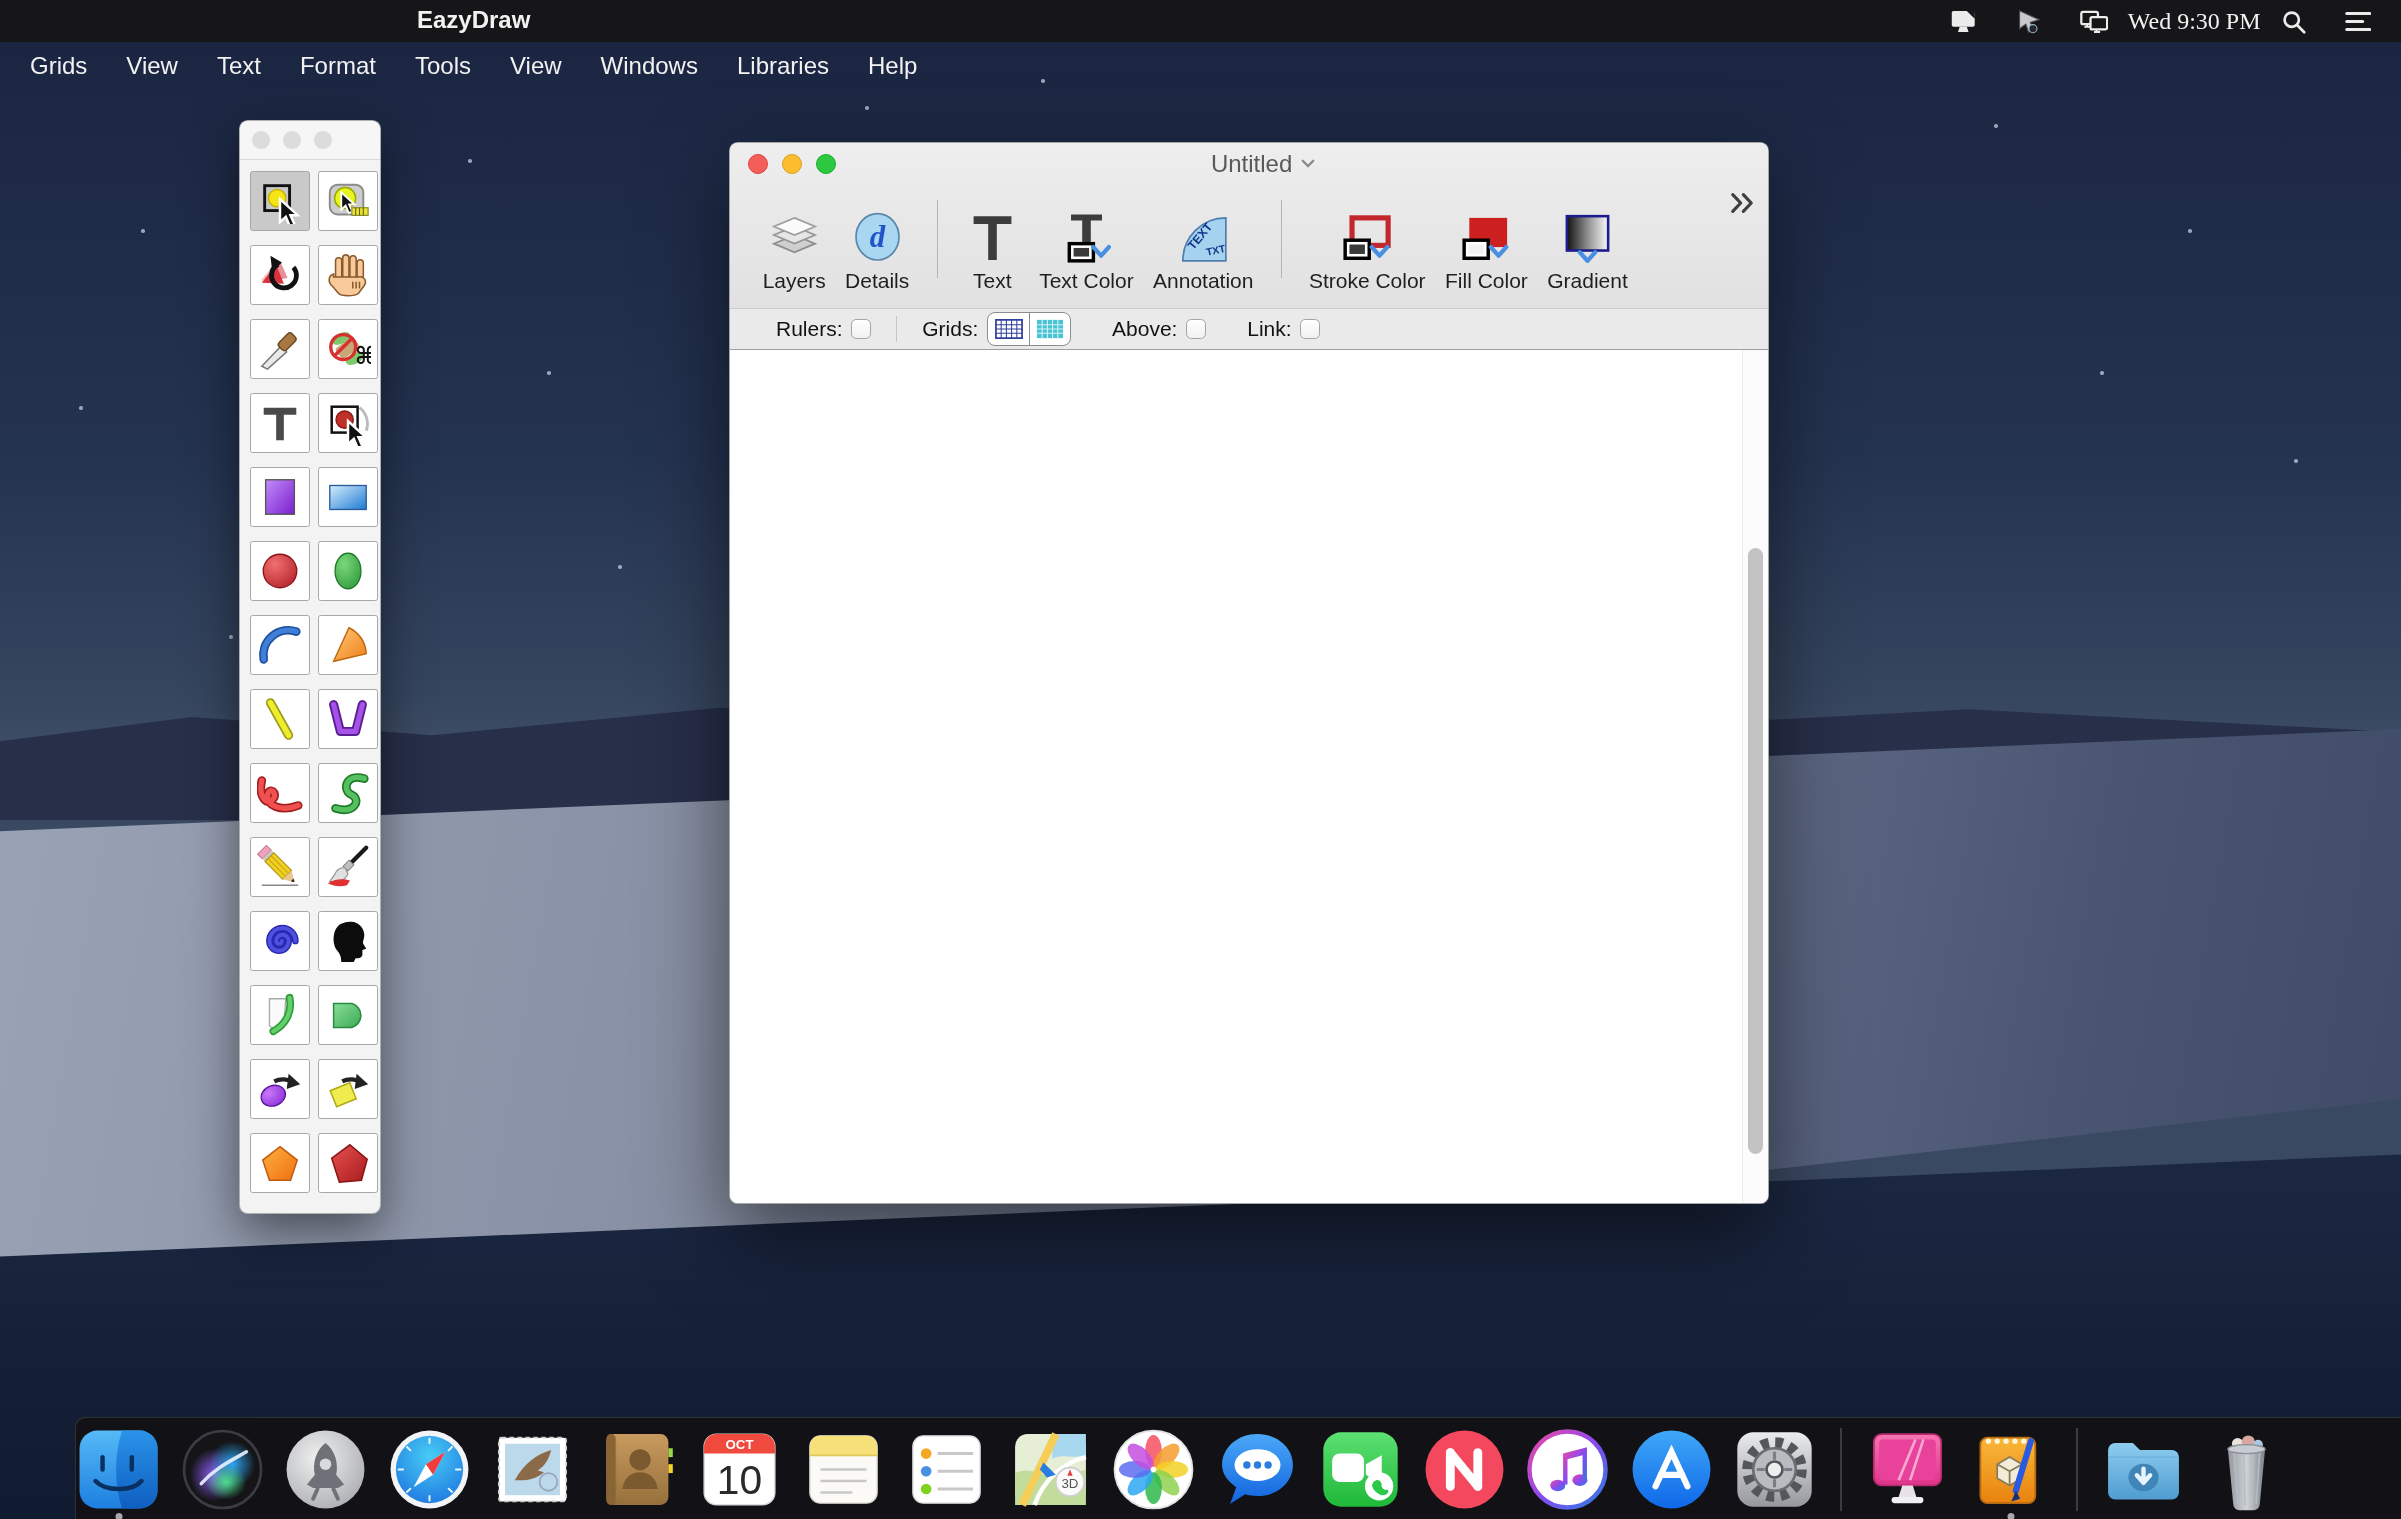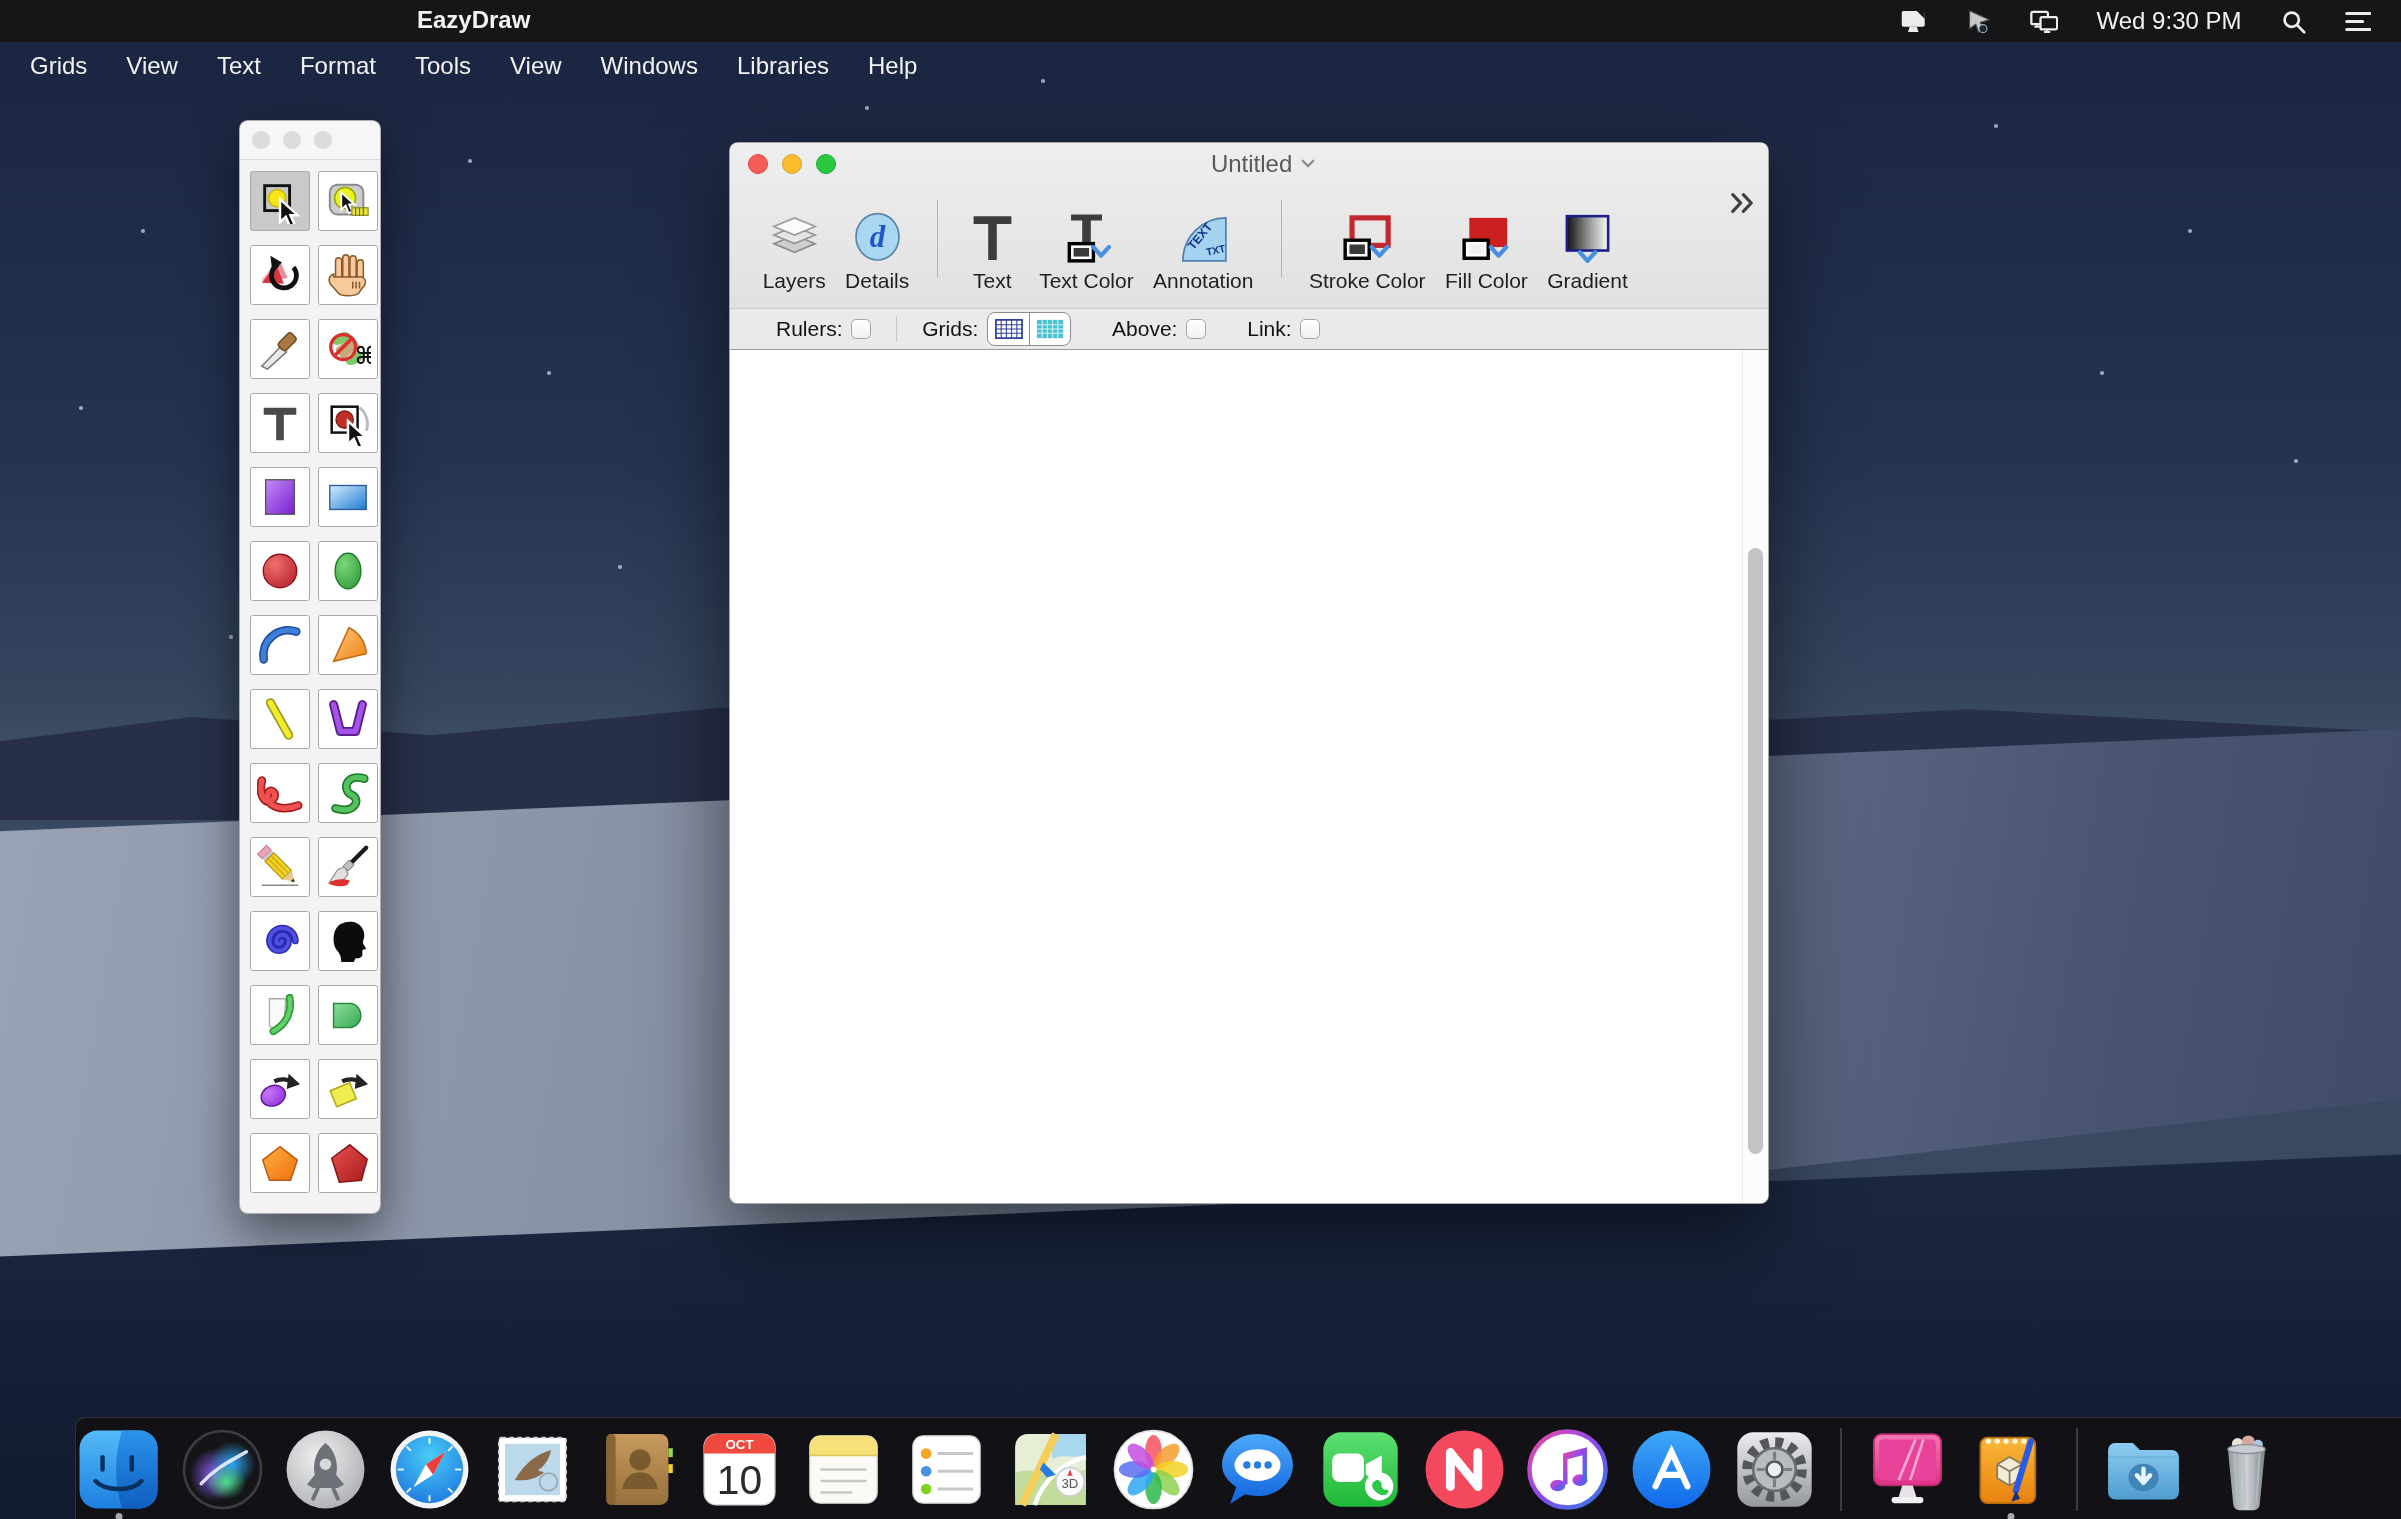--- a/index.html
+++ b/index.html
@@ -17,21 +17,21 @@
              background:linear-gradient(180deg,#1c2842,#101a30);
              clip-path:polygon(0 28%,100% 0%,100% 100%,0 100%); }
   .star { position:absolute; width:3.5px; height:3.5px; border-radius:50%; background:#cfd8ea; opacity:.7; }
 
   
   .menubar { position:absolute; left:0; top:0; width:100%; height:42px; background:rgba(22,22,24,.96);
              display:flex; align-items:center; padding:0 30px; color:#f2f2f2; font-size:24px; z-index:50; }
   .mb-left { display:flex; align-items:center; gap:18px;flex-direction:column; }
   .mb-app  { font-weight:bold; }
   .mb-item { cursor:default; }
-  .mb-right{ margin-left:auto; display:flex; gap:39px; }
+  .mb-right{ margin-left:auto; display:flex; gap:20px;font-family:Liberation Serif, serif; }
   .mb-icon svg { display:block; }
   .mb-clock{ font-size:24px; }
 
   
   .palette { position:absolute; left:239px; top:120px; width:142px; height:1094px; background:#f4f3f4;
              border-radius:8.8px; border:0.9px solid rgba(0,0,0,.28);
              box-shadow:0 17.6px 49px rgba(0,0,0,.5); z-index:20; }
   .pal-titlebar { height:39px; border-bottom:0.9px solid #d9d9d9; display:flex; align-items:center; padding-left:12.4px; gap:13.2px;
                   border-radius:8.8px 8.8px 0 0; background:#f7f6f7; }
   .pal-dot { width:17.6px; height:17.6px; border-radius:50%; background:#dcdcdc; }

